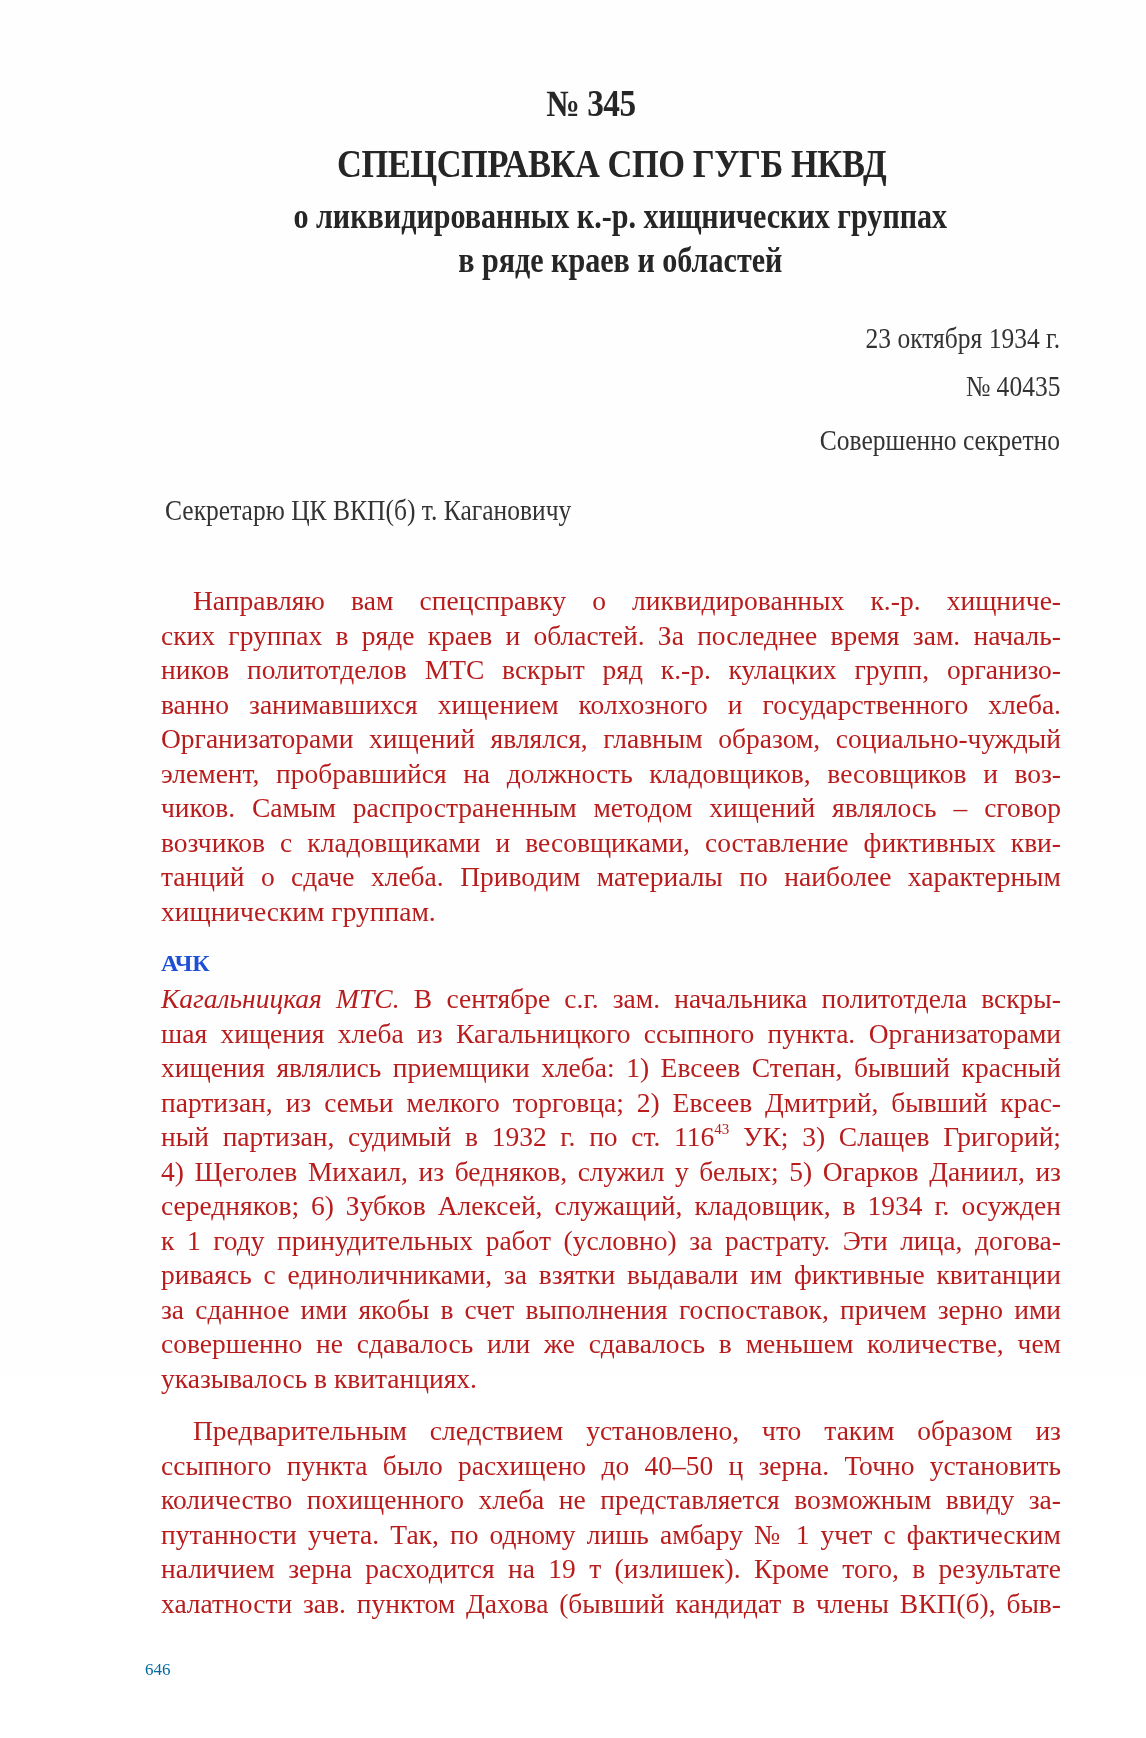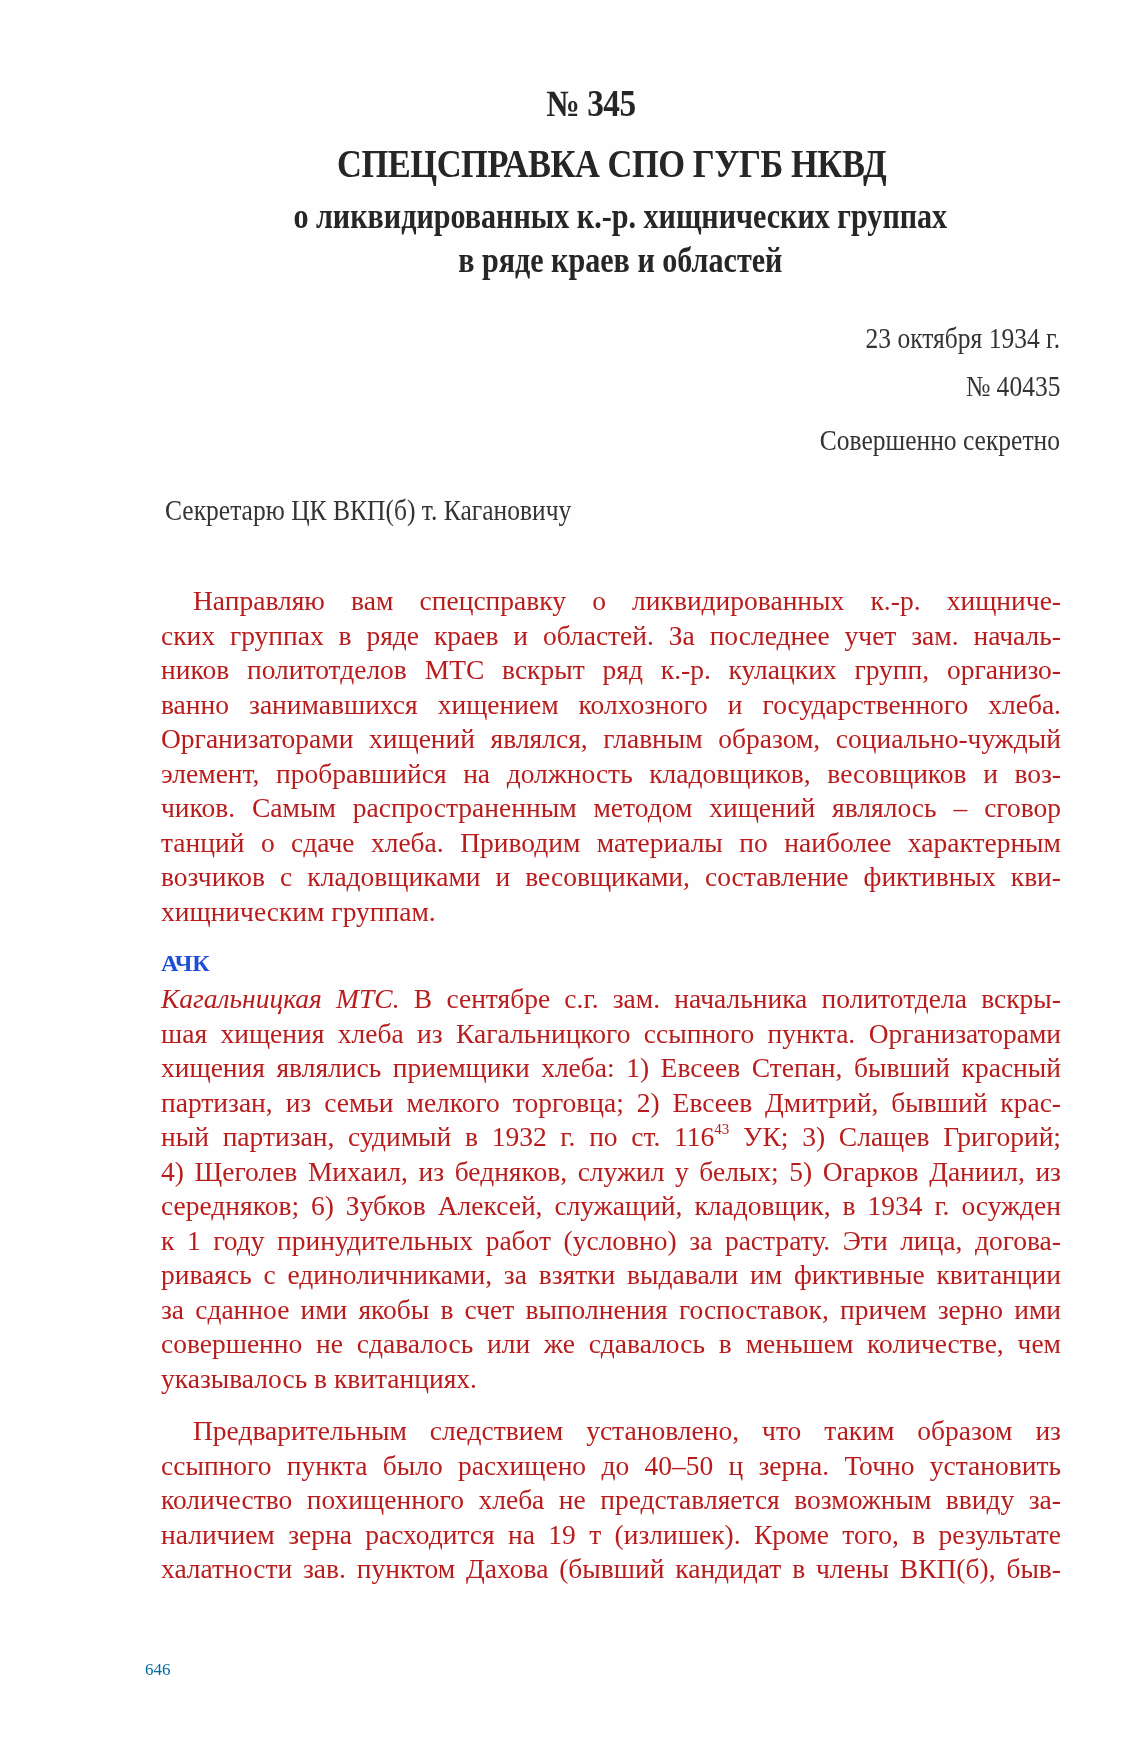--- a/index.html
+++ b/index.html
@@ -132,28 +132,28 @@
   </div>
 
   <div class="meta meta-date">23 октября 1934 г.</div>
   <div class="meta meta-num">№ 40435</div>
   <div class="meta meta-secret">Совершенно секретно</div>
 
   <div class="addressee">Секретарю ЦК ВКП(б) т. Кагановичу</div>
 
   <div class="body-text intro">
     <span class="line indent">Направляю вам спецсправку о ликвидированных к.-р. хищниче-</span>
-    <span class="line">ских группах в ряде краев и областей. За последнее учет зам. началь-</span>
+    <span class="line">ских группах в ряде краев и областей. За последнее время зам. началь-</span>
     <span class="line">ников политотделов МТС вскрыт ряд к.-р. кулацких групп, организо-</span>
     <span class="line">ванно занимавшихся хищением колхозного и государственного хлеба.</span>
     <span class="line">Организаторами хищений являлся, главным образом, социально-чуждый</span>
     <span class="line">элемент, пробравшийся на должность кладовщиков, весовщиков и воз-</span>
     <span class="line">чиков. Самым распространенным методом хищений являлось – сговор</span>
+    <span class="line">возчиков с кладовщиками и весовщиками, составление фиктивных кви-</span>
     <span class="line">танций о сдаче хлеба. Приводим материалы по наиболее характерным</span>
-    <span class="line">возчиков с кладовщиками и весовщиками, составление фиктивных кви-</span>
     <span class="line last">хищническим группам.</span>
   </div>
 
   <div class="section-head">АЧК</div>
 
   <div class="body-text sect-body">
     <span class="line"><span class="ital">Кагальницкая МТС.</span><span> В сентябре с.г. зам. начальника политотдела вскры-</span></span>
     <span class="line">шая хищения хлеба из Кагальницкого ссыпного пункта. Организаторами</span>
     <span class="line">хищения являлись приемщики хлеба: 1) Евсеев Степан, бывший красный</span>
     <span class="line">партизан, из семьи мелкого торговца; 2) Евсеев Дмитрий, бывший крас-</span>
@@ -164,19 +164,20 @@
     <span class="line">риваясь с единоличниками, за взятки выдавали им фиктивные квитанции</span>
     <span class="line">за сданное ими якобы в счет выполнения госпоставок, причем зерно ими</span>
     <span class="line">совершенно не сдавалось или же сдавалось в меньшем количестве, чем</span>
     <span class="line last">указывалось в квитанциях.</span>
   </div>
 
   <div class="body-text sect-body2">
     <span class="line indent">Предварительным следствием установлено, что таким образом из</span>
     <span class="line">ссыпного пункта было расхищено до 40–50 ц зерна. Точно установить</span>
     <span class="line">количество похищенного хлеба не представляется возможным ввиду за-</span>
+    <span class="line">путанности учета. Так, по одному лишь амбару № 1 учет с фактическим</span>
     <span class="line">наличием зерна расходится на 19 т (излишек). Кроме того, в результате</span>
     <span class="line">халатности зав. пунктом Дахова (бывший кандидат в члены ВКП(б), быв-</span>
   </div>
 
   <div class="page-num">646</div>
 
 </div>
 
 </body></html>

